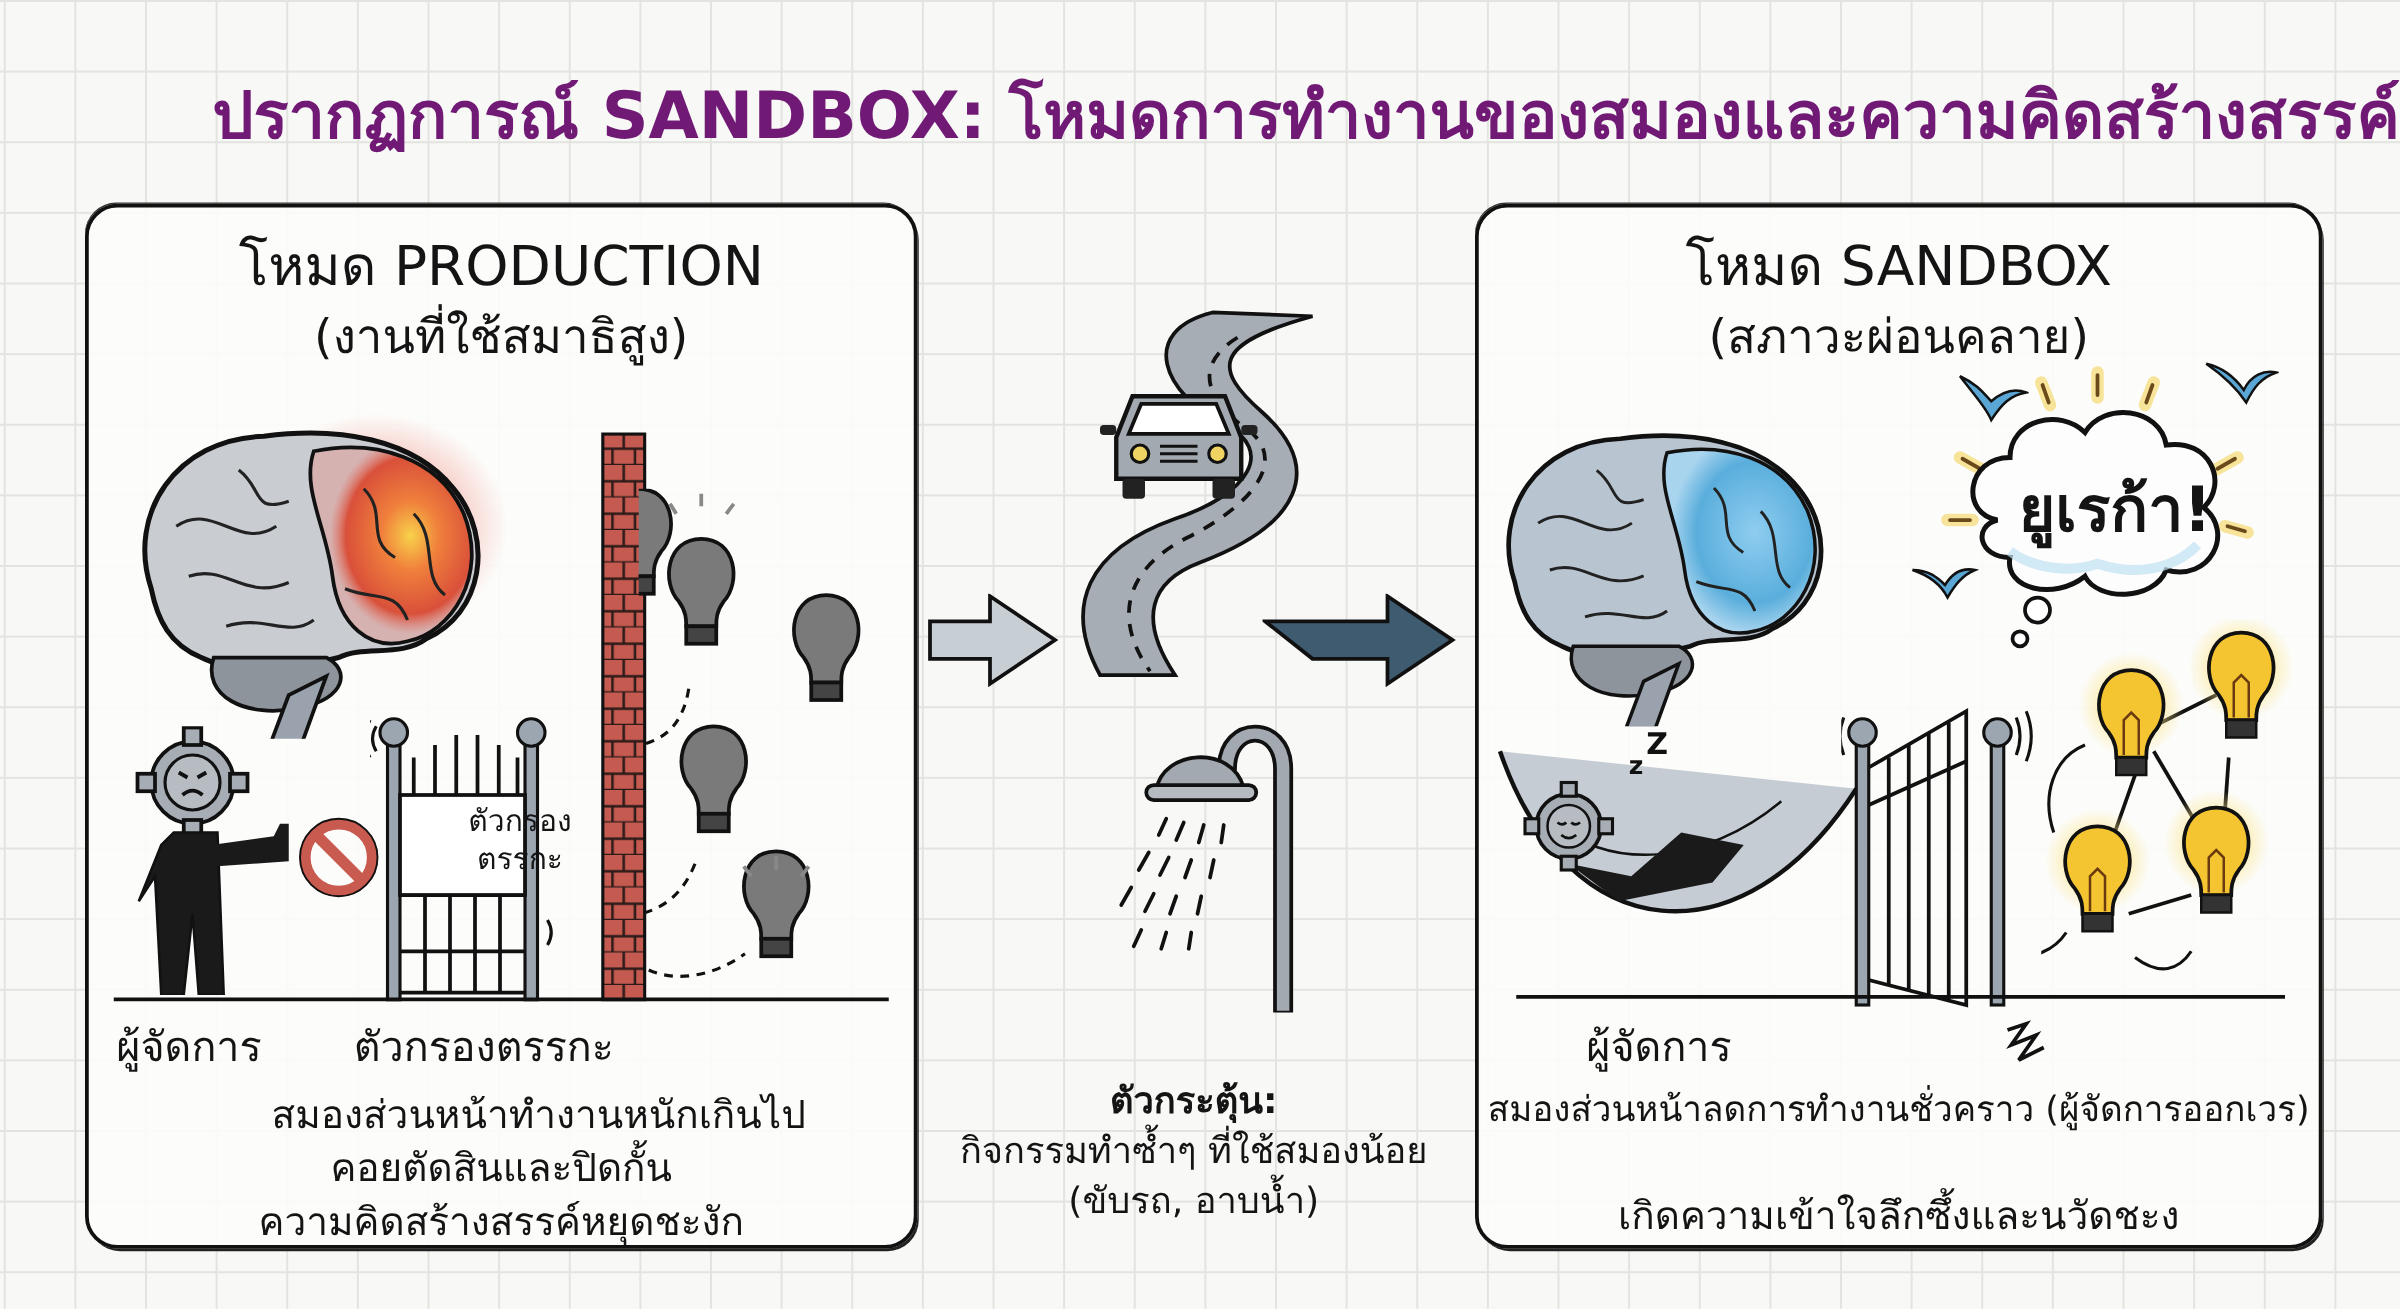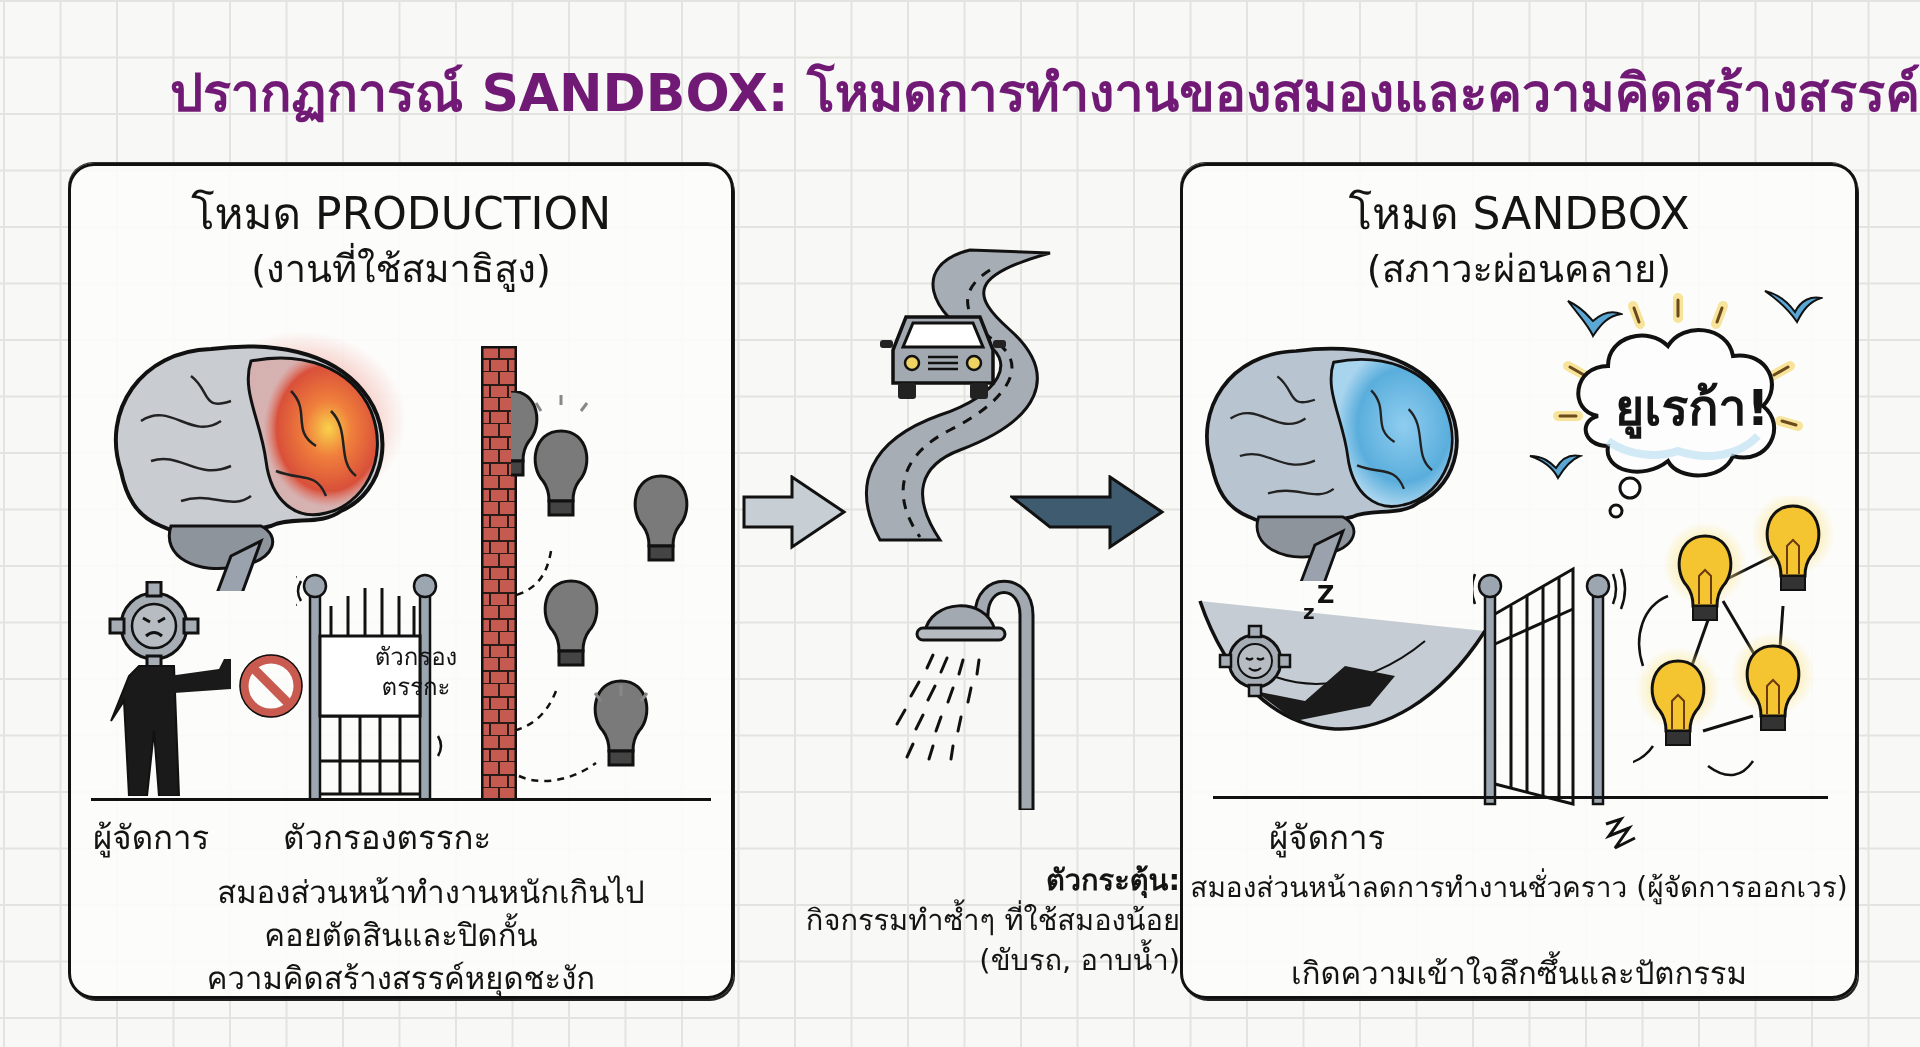--- a/index.html
+++ b/index.html
@@ -34,21 +34,21 @@
     position:absolute;left:0;width:100%;text-align:center;
     font-size:38px;line-height:50px;top:78px;
   }
   .illus{position:absolute;}
   .label{position:absolute;font-size:33px;line-height:44px;white-space:nowrap;}
   .desc{
     position:absolute;left:0;width:100%;text-align:center;
     font-size:31px;line-height:43px;
   }
   .center-desc{
-    position:absolute;left:730px;width:450px;top:860px;text-align:right;
+    position:absolute;left:730px;width:450px;top:860px;text-align:center;
     font-size:29px;line-height:40px;
   }
   .center-desc .hd{font-weight:bold;}
   .eureka-text{
     position:absolute;font-size:50px;font-weight:bold;line-height:60px;white-space:nowrap;
   }
   .gate-text{
     position:absolute;font-size:24px;line-height:30px;text-align:center;white-space:nowrap;
   }
 </style>
@@ -376,14 +376,14 @@
   </svg>
 
   <div class="illus" style="left:30px;top:630px;width:615px;height:3px;background:#111;"></div>
   <svg class="illus" style="left:418px;top:648px;" width="40" height="40" viewBox="0 0 40 40">
     <path d="M5,10 L20,5 L8,22 L28,14 L14,34 L34,24" fill="none" stroke="#111" stroke-width="3"></path>
   </svg>
 
   <div class="label" style="left:86px;top:650px;">ผู้จัดการ</div>
 
   <div class="desc" style="top:700px;font-size:28px;">สมองส่วนหน้าลดการทำงานชั่วคราว (ผู้จัดการออกเวร)</div>
-  <div class="desc" style="top:786px;">เกิดความเข้าใจลึกซึ้นและปัตกรรม</div>
+  <div class="desc" style="top:786px;">เกิดความเข้าใจลึกซึ้งและนวัดชะง</div>
 </div>
 
 </body></html>

